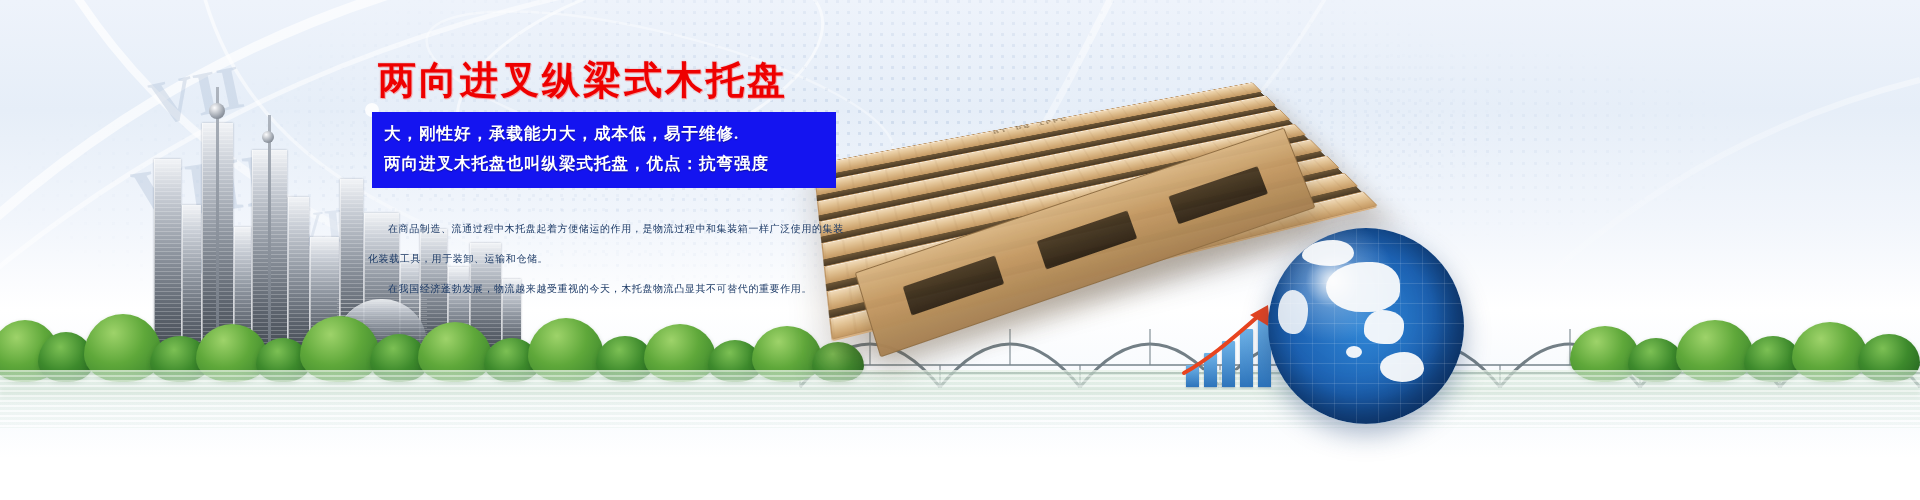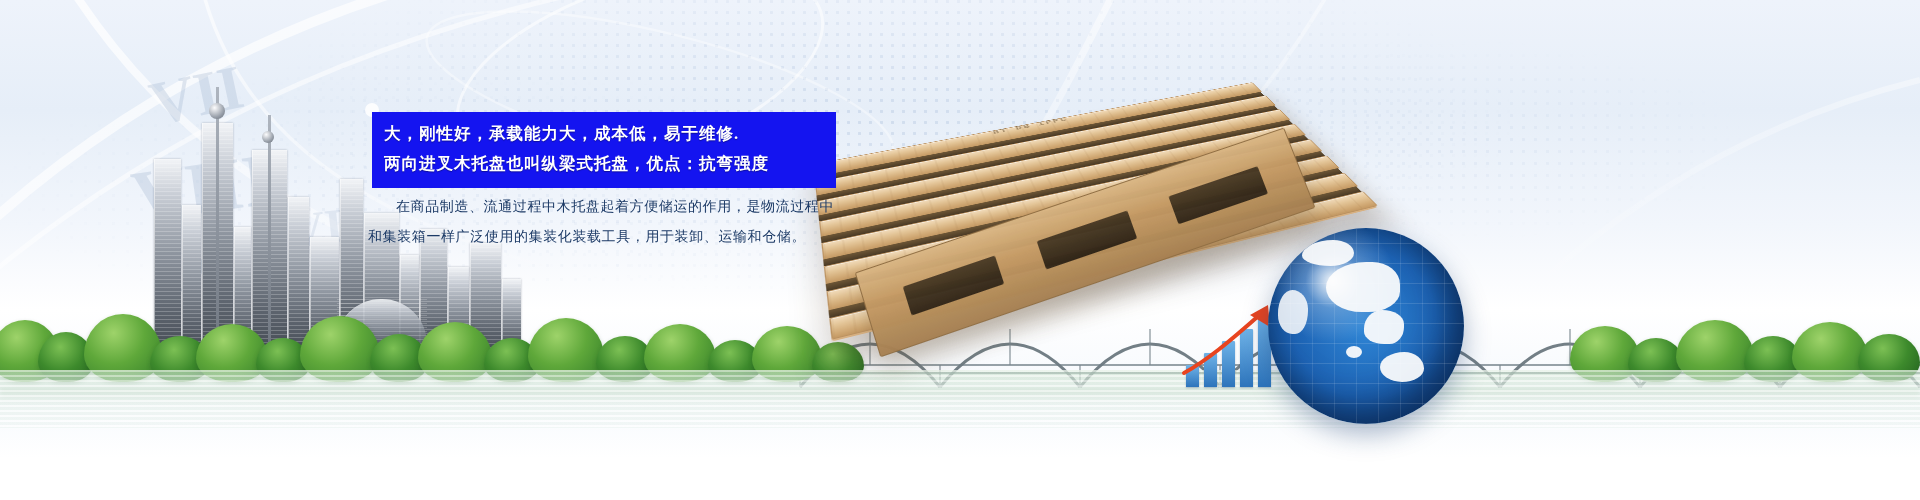--- a/index.html
+++ b/index.html
@@ -172,22 +172,22 @@
   .blue-box{
     position:absolute;left:372px;top:112px;width:464px;
     background:#1414f0;padding:7px 10px 9px 12px;box-sizing:border-box;
   }
   .blue-box p{
     margin:0;color:#ffffff;font-size:16.5px;line-height:30px;letter-spacing:1px;
     font-family:"Liberation Serif","DejaVu Serif",serif;font-weight:700;
     text-shadow:0 1px 1px rgba(0,0,0,.35);
   }
   .para{
-    position:absolute;left:368px;top:192px;width:478px;
-    color:#1c3a66;font-size:14px;line-height:30px;letter-spacing:.6px;
+    position:absolute;left:368px;top:214px;width:478px;
+    color:#1c3a66;font-size:10px;line-height:30px;letter-spacing:.6px;
     font-family:"Liberation Serif","DejaVu Serif",serif;
   }
   .para p{margin:0;text-indent:2em;}
 </style>
 </head>
 <body>
 
 <div id="banner">
 
   <div class="bg-dots"></div>
@@ -353,23 +353,25 @@
   <div class="globe">
     <div class="grat"></div>
     <div class="continent" style="left:58px; top:34px; width:74px;height:50px;border-radius:58% 40% 46% 52%/55% 48% 44% 52%;"></div>
     <div class="continent" style="left:96px; top:82px; width:40px;height:34px;border-radius:50% 60% 40% 55%/60% 45% 55% 40%;"></div>
     <div class="continent" style="left:112px;top:124px;width:44px;height:30px;border-radius:55% 45% 50% 50%/50% 55% 45% 50%;"></div>
     <div class="continent" style="left:78px; top:118px;width:16px;height:12px;border-radius:50%;"></div>
     <div class="continent" style="left:34px; top:12px; width:52px;height:26px;border-radius:60% 40% 45% 55%/60% 50% 50% 40%;"></div>
     <div class="continent" style="left:10px; top:62px; width:30px;height:44px;border-radius:50% 55% 45% 50%/55% 45% 55% 45%;opacity:.85;"></div>
   </div>
 
+  <div class="title">两向进叉纵梁式木托盘</div>
 
   <div class="blue-box">
     <p>大，刚性好，承载能力大，成本低，易于维修.</p>
     <p>两向进叉木托盘也叫纵梁式托盘，优点：抗弯强度</p>
   </div>
 
   <div class="para">
     <p>在商品制造、流通过程中木托盘起着方便储运的作用，是物流过程中和集装箱一样广泛使用的集装化装载工具，用于装卸、运输和仓储。</p>
+    <p>在我国经济蓬勃发展，物流越来越受重视的今天，木托盘物流凸显其不可替代的重要作用。</p>
   </div>
 
 </div>
 
 </body></html>

